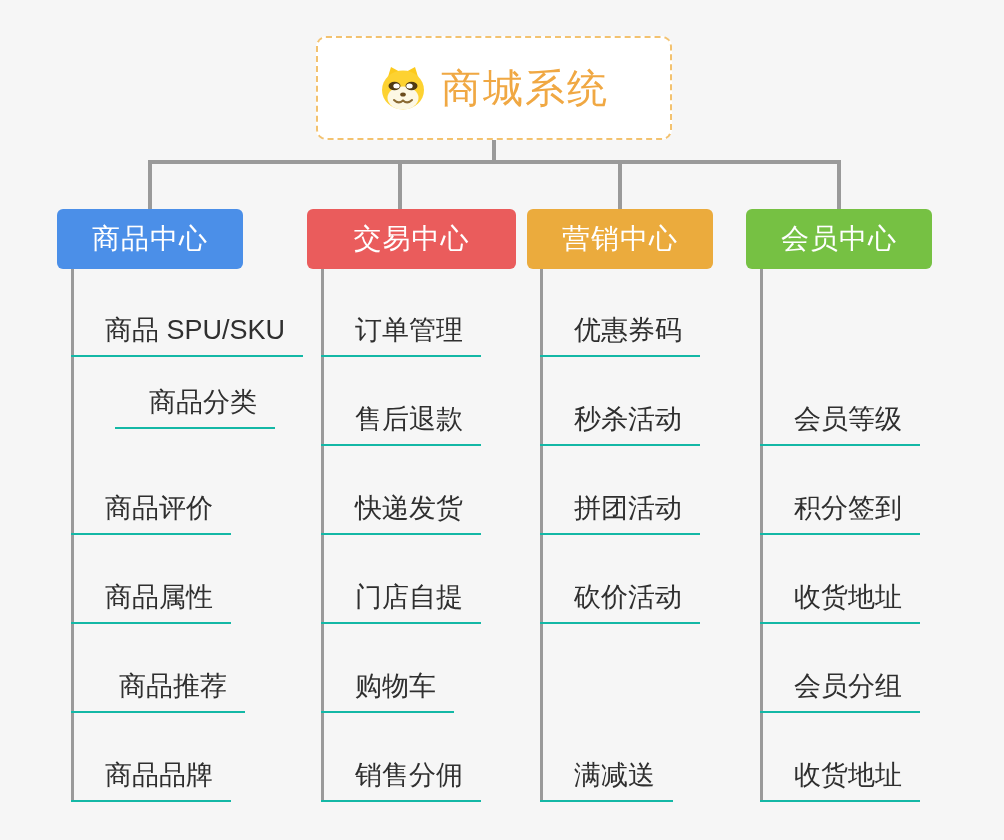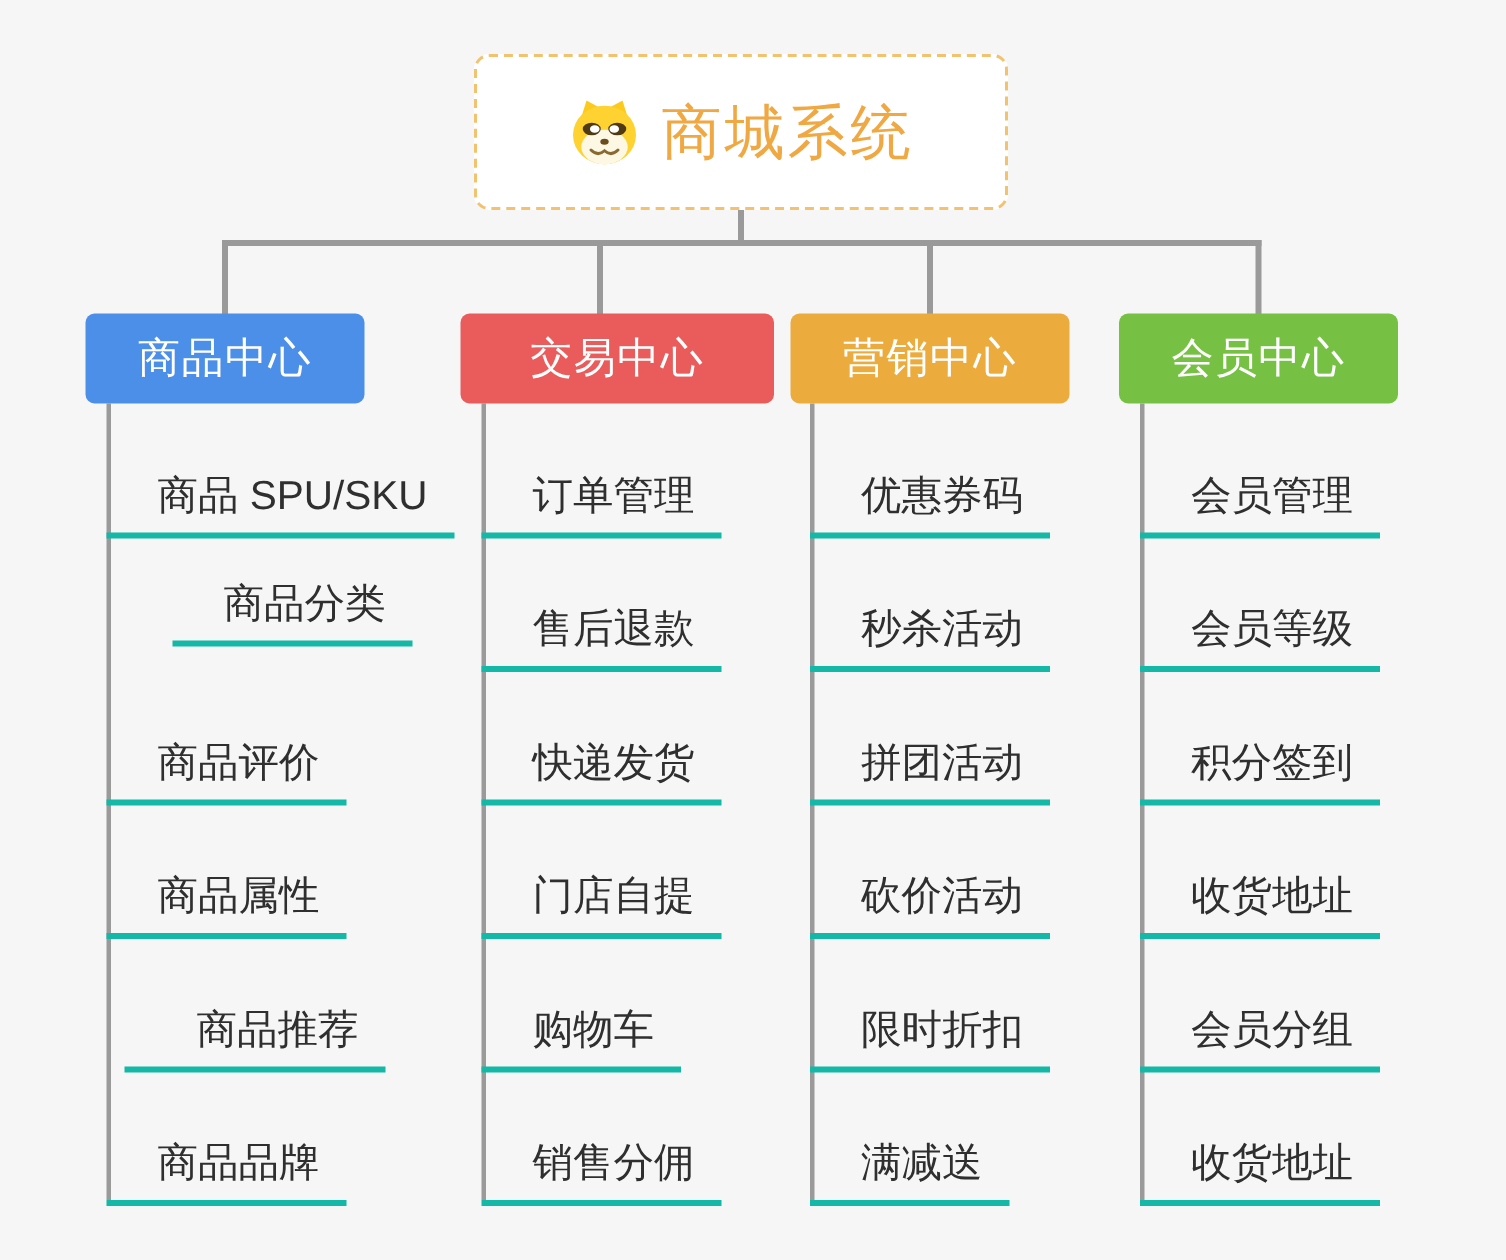--- a/index.html
+++ b/index.html
@@ -58,21 +58,21 @@
     white-space:nowrap;
   }
   
   .leaf{
     position:absolute;
     display:inline-block;
     font-size:27px;
     line-height:36px;
     color:#2f2f2f;
     padding:0 18px 7px 34px;
-    border-bottom:4px solid #14b8a6;
+    border-bottom:2px solid #14b8a6;
     white-space:nowrap;
   }
   .vline{width:3px;}
   .hline{height:4px;}
   .stem{width:4px;}
 </style>
 </head>
 <body>
 
 <div class="canvas">
@@ -115,37 +115,35 @@
     <span class="branch-label">营销中心</span>
   </div>
   <div class="branch-box" style="left: 746px; width: 186px; background-color: rgb(118, 193, 67);">
     <span class="branch-label">会员中心</span>
   </div>
 
   <div class="leaf" style="left:71px;top:312px;">商品 SPU/SKU</div>
   <div class="leaf" style="left:71px;top:384px;margin-left:44px;">商品分类</div>
   <div class="leaf" style="left:71px;top:490px;">商品评价</div>
   <div class="leaf" style="left:71px;top:579px;">商品属性</div>
-  <div class="leaf" style="left:83px;top:668px;padding-left:48px;">商品推荐</div>
+  <div class="leaf" style="left:71px;top:668px;padding-left:48px;">商品推荐</div>
   <div class="leaf" style="left:71px;top:757px;">商品品牌</div>
 
   <div class="leaf" style="left:321px;top:312px;">订单管理</div>
   <div class="leaf" style="left:321px;top:401px;">售后退款</div>
   <div class="leaf" style="left:321px;top:490px;">快递发货</div>
   <div class="leaf" style="left:321px;top:579px;">门店自提</div>
   <div class="leaf" style="left:321px;top:668px;">购物车</div>
   <div class="leaf" style="left:321px;top:757px;">销售分佣</div>
 
   <div class="leaf" style="left:540px;top:312px;">优惠券码</div>
   <div class="leaf" style="left:540px;top:401px;">秒杀活动</div>
   <div class="leaf" style="left:540px;top:490px;">拼团活动</div>
   <div class="leaf" style="left:540px;top:579px;">砍价活动</div>
-  <div class="leaf" style="left:540px;top:668px;">限时折扣</div>
   <div class="leaf" style="left:540px;top:757px;">满减送</div>
 
-  <div class="leaf" style="left:760px;top:312px;">会员管理</div>
   <div class="leaf" style="left:760px;top:401px;">会员等级</div>
   <div class="leaf" style="left:760px;top:490px;">积分签到</div>
   <div class="leaf" style="left:760px;top:579px;">收货地址</div>
   <div class="leaf" style="left:760px;top:668px;text-align:center;">会员分组</div>
   <div class="leaf" style="left:760px;top:757px;">收货地址</div>
 
 </div>
 
 </body></html>

